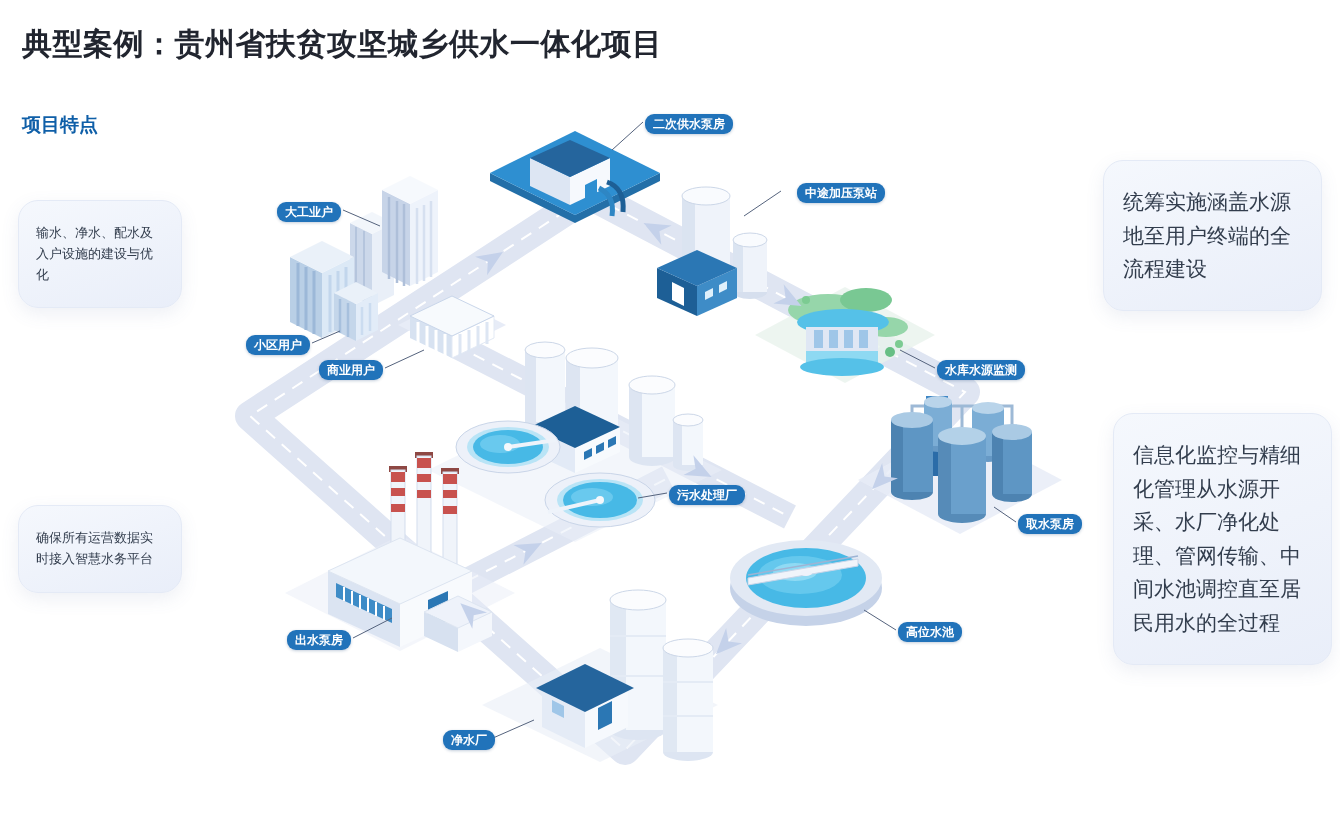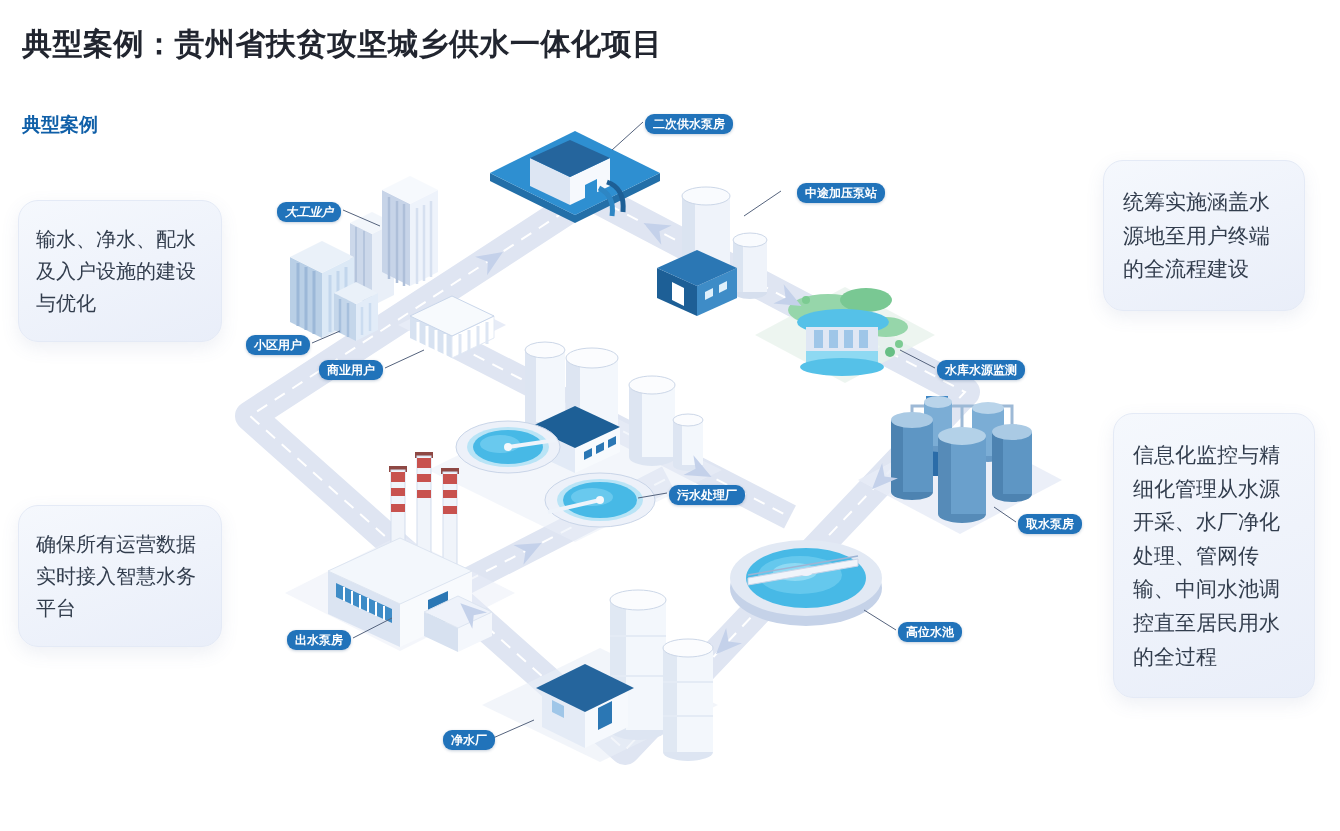--- a/index.html
+++ b/index.html
@@ -18,22 +18,22 @@
 
   .callout {
     position:absolute;
     background:linear-gradient(160deg,#f5f8fd 0%,#e9eef9 100%);
     border:1px solid #e4eaf6;
     border-radius:20px;
     box-shadow:0 6px 18px rgba(90,110,160,0.10);
     color:#323d4d;
   }
   .callout p { margin:0; }
-  .callout-left { left:18px; width:204px; padding:22px 17px; font-size:20px; line-height:1.6; }
-  .callout-right { left:1103px; width:202px; padding:24px 19px; font-size:21px; line-height:1.6; }
+  .callout-left { left:18px; width:164px; padding:22px 17px; font-size:13px; line-height:1.6; }
+  .callout-right { left:1103px; width:219px; padding:24px 19px; font-size:21px; line-height:1.6; }
   .callout-lt { top:200px; }
   .callout-lb { top:505px; }
   .callout-rt { top:160px; }
   .callout-rb { top:413px;margin-left:10px; }
 
   .diagram-svg { position:absolute; left:0; top:0; width:1340px; height:831px; }
 
   .badge {
     position:absolute;
     background:#2173ba; color:#ffffff;
@@ -42,21 +42,21 @@
     white-space:nowrap;
     box-shadow:0 1px 3px rgba(20,60,110,0.25);
   }
 </style>
 </head>
 <body>
 
 <div class="stage">
 
   <div class="page-title">典型案例：贵州省扶贫攻坚城乡供水一体化项目</div>
-  <div class="section-heading">典型案例</div>
+  <div class="section-heading">项目特点</div>
 
   <div class="callout callout-left callout-lt">
     <p>输水、净水、配水及入户设施的建设与优化</p>
   </div>
   <div class="callout callout-left callout-lb">
     <p>确保所有运营数据实时接入智慧水务平台</p>
   </div>
   <div class="callout callout-right callout-rt">
     <p>统筹实施涵盖水源地至用户终端的全流程建设</p>
   </div>
@@ -311,21 +311,21 @@
       <line x1="667" y1="493" x2="638" y2="498"></line>
       <line x1="1016" y1="522" x2="994" y2="507"></line>
       <line x1="353" y1="638" x2="392" y2="618"></line>
       <line x1="896" y1="630" x2="864" y2="610"></line>
       <line x1="493" y1="738" x2="534" y2="720"></line>
     </g>
   </svg>
 
   <div class="badge" style="left:645px; top:114px;">二次供水泵房</div>
   <div class="badge" style="left:783px; top:183px;margin-left:14px;">中途加压泵站</div>
-  <div class="badge" style="left:277px; top:202px;font-style:italic;">大工业户</div>
+  <div class="badge" style="left:277px; top:202px;">大工业户</div>
   <div class="badge" style="left:246px; top:335px;">小区用户</div>
   <div class="badge" style="left:319px; top:360px;">商业用户</div>
   <div class="badge" style="left:937px; top:360px;">水库水源监测</div>
   <div class="badge" style="left:669px; top:485px;">污水处理厂</div>
   <div class="badge" style="left:1018px; top:514px;">取水泵房</div>
   <div class="badge" style="left:287px; top:630px;">出水泵房</div>
   <div class="badge" style="left:898px; top:622px;">高位水池</div>
   <div class="badge" style="left:443px; top:730px;">净水厂</div>
 
 </div>

